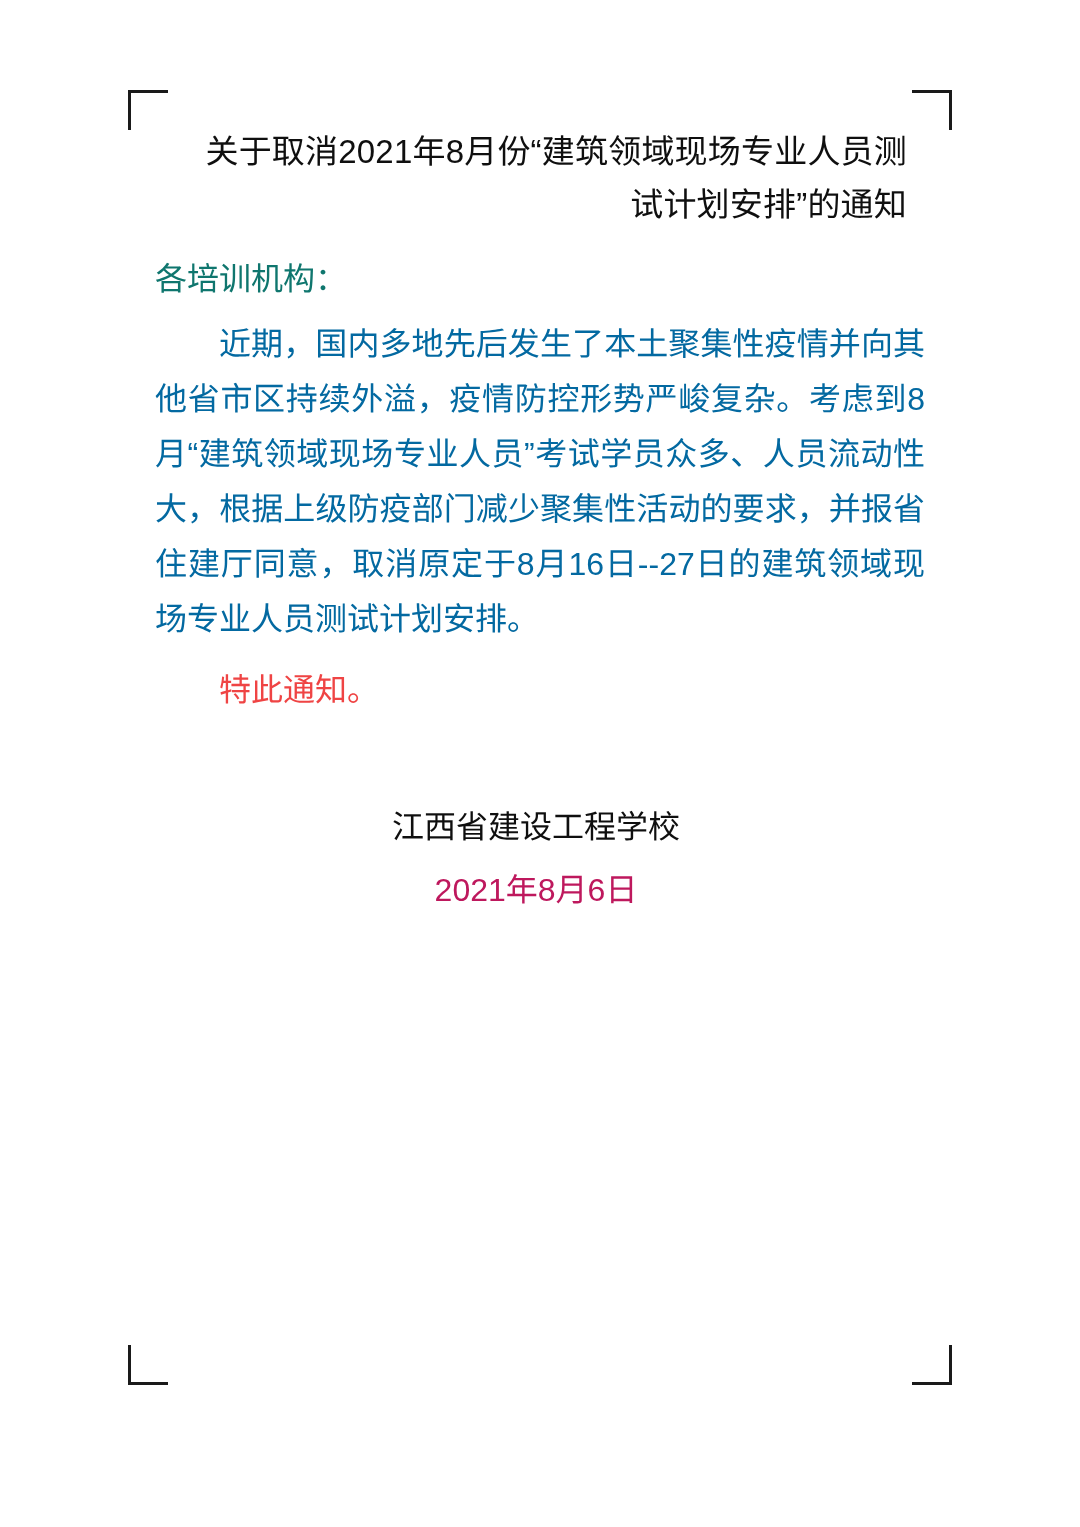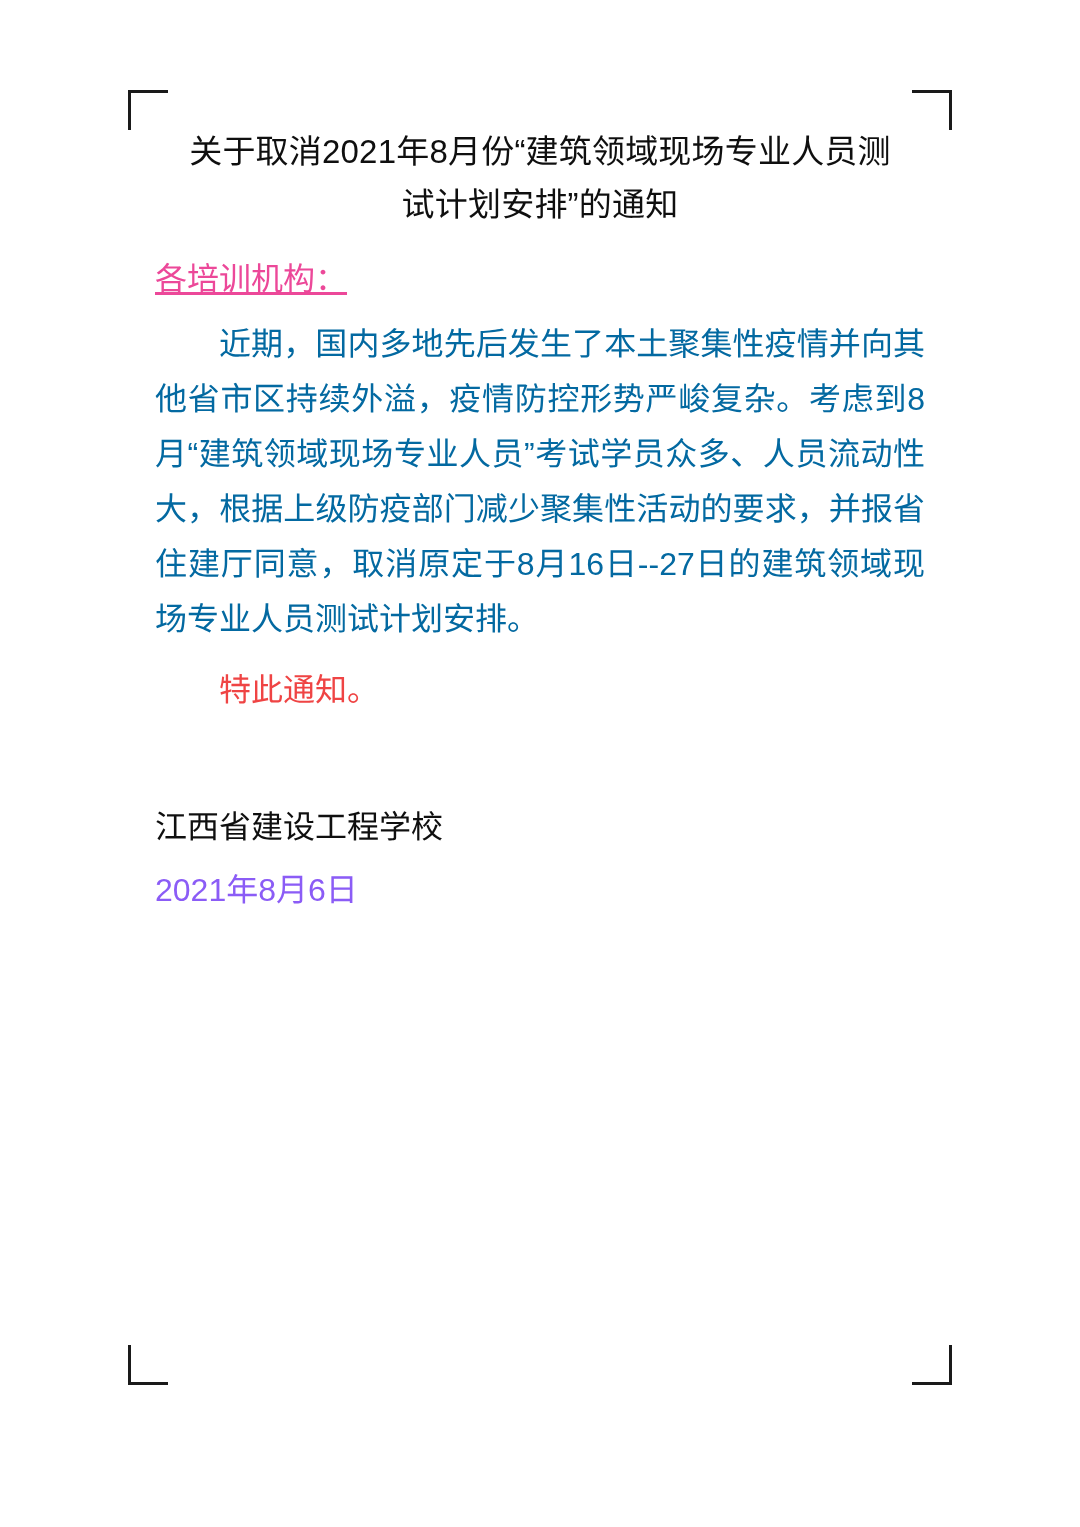--- a/index.html
+++ b/index.html
@@ -63,34 +63,33 @@
   .content {
     position: absolute;
     left: 155px;
     top: 125px;
     width: 770px;
   }
 
   .doc-title {
     font-size: 33px;
     line-height: 1.62;
-    text-align: center;
+    text-align: right;
     font-weight: 400;
     letter-spacing: 0.2px;
     margin: 0 0 6px 0;
     padding: 0 18px;
     color: #0f0f0f;
   }
 
   .salutation {
     font-size: 32px;
     line-height: 1.6;
     margin: 22px 0 0 0;
-    color: #ec4899;
-    text-decoration: underline;
+    color: #0f766e;
   }
 
   .para {
     font-size: 32px;
     line-height: 1.72;
     margin: 12px 0 0 0;
     text-indent: 2em;
     text-align: justify;
     text-justify: inter-ideograph;
     color: #0369a1;
@@ -99,33 +98,33 @@
   .para-short {
     font-size: 32px;
     line-height: 1.72;
     margin: 16px 0 0 0;
     text-indent: 2em;
     color: #ef4444;
   }
 
   .signature-block {
     margin-top: 82px;
-    text-align: left;
+    text-align: center;
     padding-right: 8px;
   }
   .signature-org {
     font-size: 32px;
     line-height: 1.7;
     color: #0f0f0f;
   }
   .signature-date {
     font-size: 32px;
     line-height: 1.7;
     margin-top: 8px;
-    color: #8b5cf6;
+    color: #be185d;
   }
 </style>
 </head>
 <body>
 
 <div class="page">
 
   <div class="crop crop-tl"></div>
   <div class="crop crop-tr"></div>
   <div class="crop crop-bl"></div>

